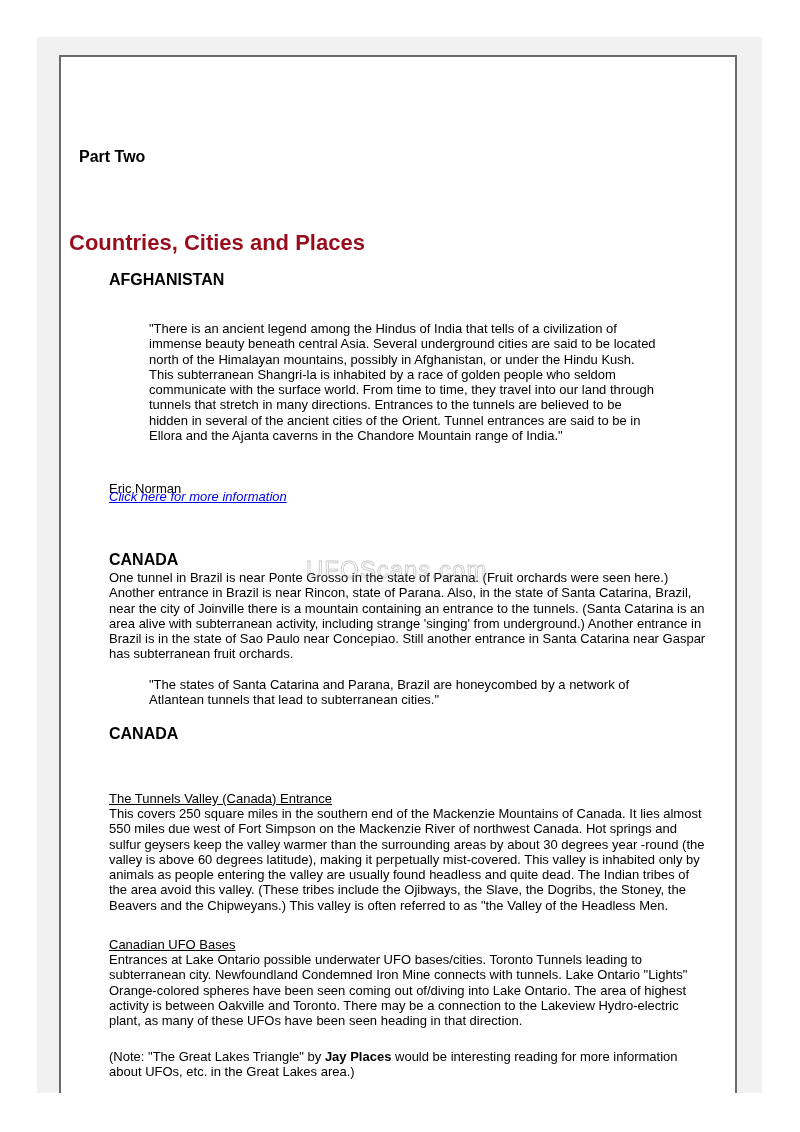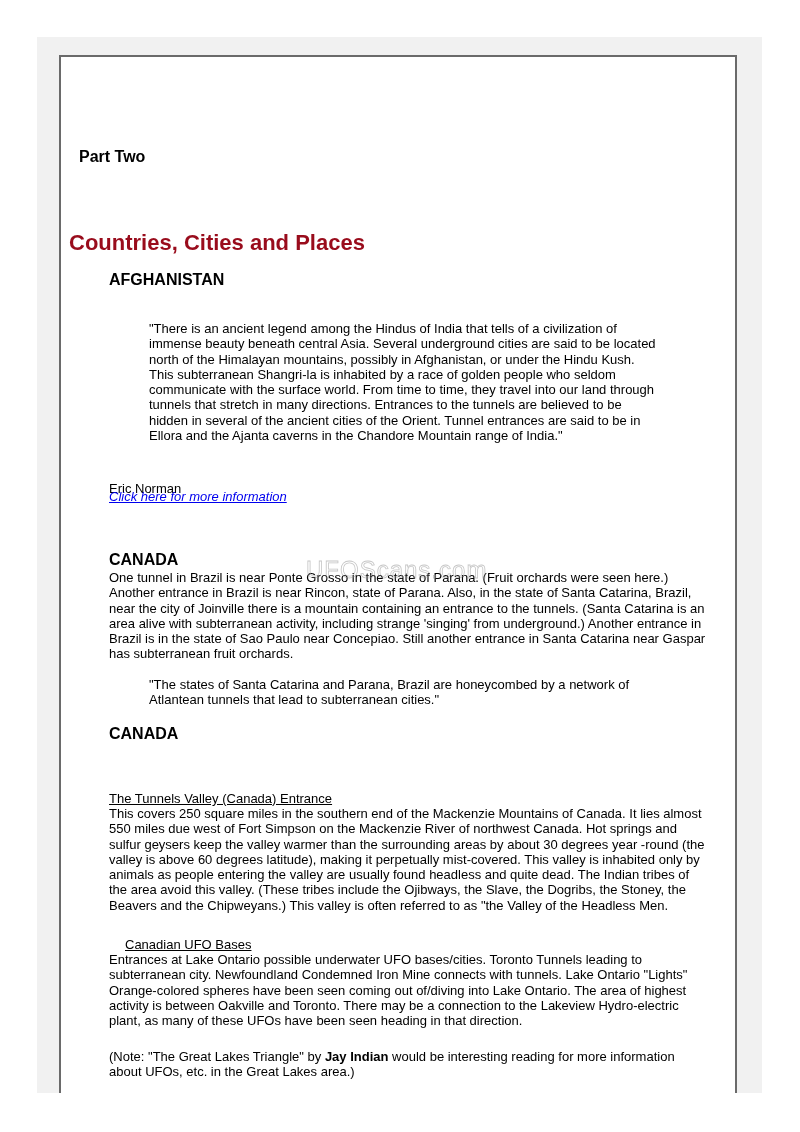--- a/index.html
+++ b/index.html
@@ -34,21 +34,21 @@
       <p class="abs body para" style="top:424px;">Eric Norman</p>
       <a class="abs body link" style="left:48px; top:432px; font-size:13px; line-height:15.3px;font-style:italic;" href="#">Click here for more information</a>
 
       <h3 class="abs country" style="top:494px;">CANADA</h3>
       <p class="abs body para" style="top:513px;">One tunnel in Brazil is near Ponte Grosso in the state of Parana. (Fruit orchards were seen here.) Another entrance in Brazil is near Rincon, state of Parana. Also, in the state of Santa Catarina, Brazil, near the city of Joinville there is a mountain containing an entrance to the tunnels. (Santa Catarina is an area alive with subterranean activity, including strange 'singing' from underground.) Another entrance in Brazil is in the state of Sao Paulo near Concepiao. Still another entrance in Santa Catarina near Gaspar has subterranean fruit orchards.</p>
       <p class="abs body quote" style="top:620px;">"The states of Santa Catarina and Parana, Brazil are honeycombed by a network of Atlantean tunnels that lead to subterranean cities."</p>
 
       <h3 class="abs country" style="top:668px;">CANADA</h3>
       <p class="abs body para sub" style="top:734px; width:auto;">The Tunnels Valley (Canada) Entrance</p>
       <p class="abs body para" style="top:749px;">This covers 250 square miles in the southern end of the Mackenzie Mountains of Canada. It lies almost 550 miles due west of Fort Simpson on the Mackenzie River of northwest Canada. Hot springs and sulfur geysers keep the valley warmer than the surrounding areas by about 30 degrees year -round (the valley is above 60 degrees latitude), making it perpetually mist-covered. This valley is inhabited only by animals as people entering the valley are usually found headless and quite dead. The Indian tribes of the area avoid this valley. (These tribes include the Ojibways, the Slave, the Dogribs, the Stoney, the Beavers and the Chipweyans.) This valley is often referred to as "the Valley of the Headless Men.</p>
-      <p class="abs body para sub" style="top:880px; width:auto;margin-left:16px;">Canadian UFO Bases</p>
+      <p class="abs body para sub" style="top:880px; width:auto;">Canadian UFO Bases</p>
       <p class="abs body para" style="top:895px;">Entrances at Lake Ontario possible underwater UFO bases/cities. Toronto Tunnels leading to subterranean city. Newfoundland Condemned Iron Mine connects with tunnels. Lake Ontario "Lights" Orange-colored spheres have been seen coming out of/diving into Lake Ontario. The area of highest activity is between Oakville and Toronto. There may be a connection to the Lakeview Hydro-electric plant, as many of these UFOs have been seen heading in that direction.</p>
-      <p class="abs body para" style="top:992px;"><span>(Note: "The Great Lakes Triangle" by </span><b>Jay Indian</b><span> would be interesting reading for more information about UFOs, etc. in the Great Lakes area.)</span></p>
+      <p class="abs body para" style="top:992px;"><span>(Note: "The Great Lakes Triangle" by </span><b>Jay Places</b><span> would be interesting reading for more information about UFOs, etc. in the Great Lakes area.)</span></p>
 
     </div>
   </div>
 </div>
 
 <div class="watermark">UFOScans.com</div>
 
 </body></html>

